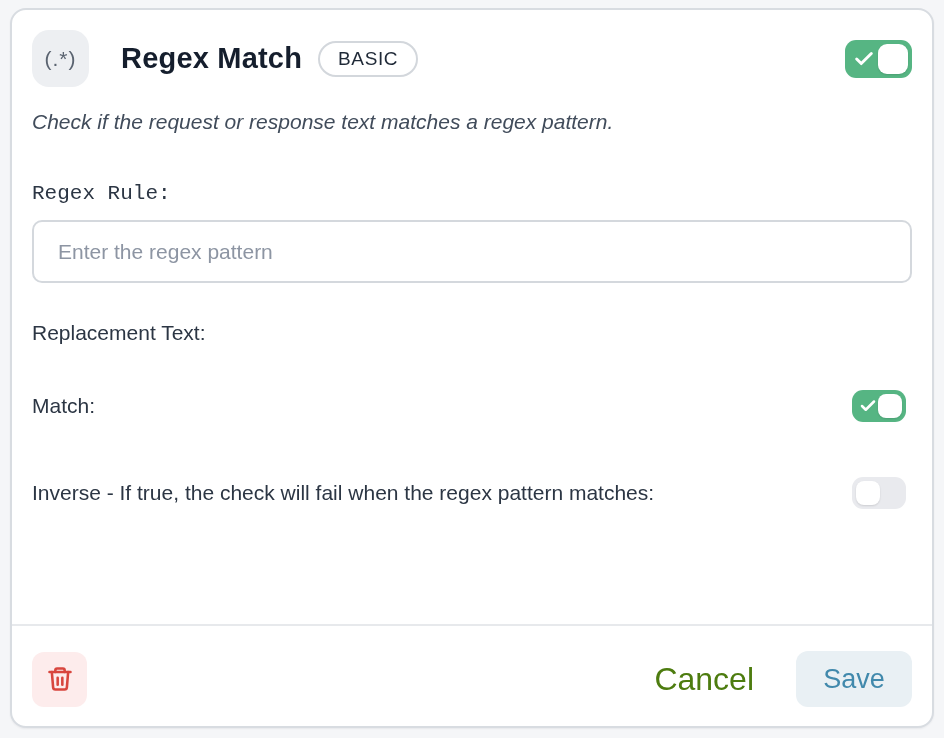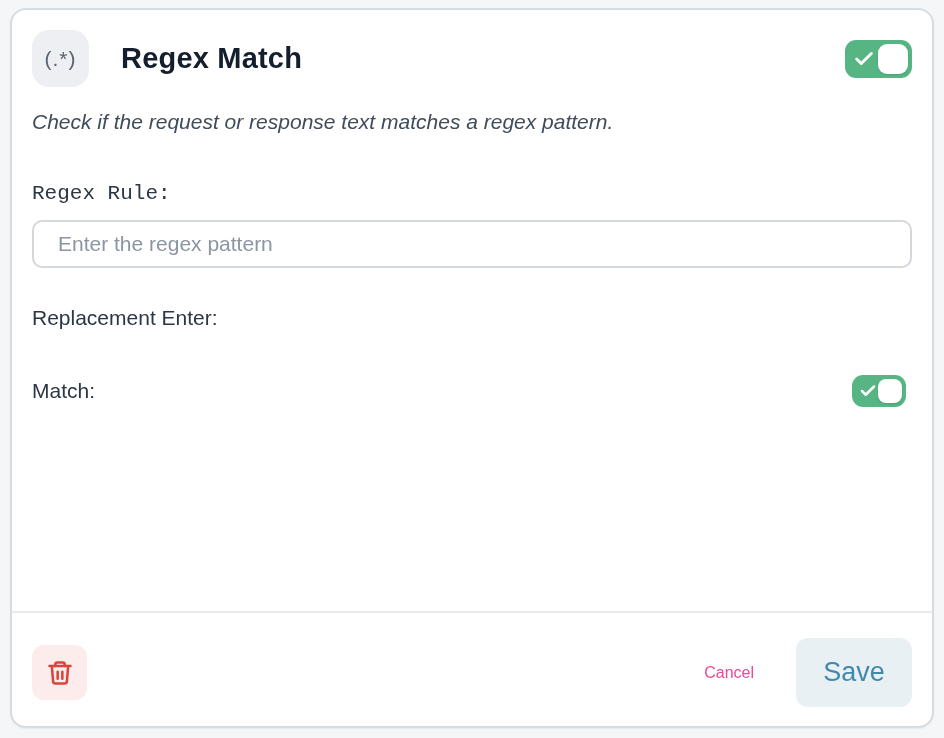--- a/index.html
+++ b/index.html
@@ -98,21 +98,21 @@
   .field-label {
     font-size: 21px;
     line-height: 26px;
     color: #2c3644;
   }
   .lbl-1 { margin-top: 46px; font-family: Liberation Mono, monospace; }
   .lbl-2 { margin-top: 37px; }
   .text-input {
     margin-top: 13px;
     width: 100%;
-    height: 48px;
+    height: 63px;
     border: 2px solid #d4d8dd;
     border-radius: 10px;
     padding: 0 24px;
     font-family: "Liberation Sans", "DejaVu Sans", sans-serif;
     font-size: 21px;
     color: #2c3644;
     background: #ffffff;
     outline: none;
   }
   .text-input::placeholder { color: #8d95a3; opacity: 1; }
@@ -139,72 +139,79 @@
     border: none;
     border-radius: 12px;
     display: flex; align-items: center; justify-content: center;
     cursor: pointer;
   }
   .cancel-btn {
     margin-left: auto;
     border: none;
     background: transparent;
     font-family: "Liberation Sans", "DejaVu Sans", sans-serif;
-    font-size: 16px;
-    color: #ec4899;
+    font-size: 32px;
+    color: #4d7c0f;
     padding: 0 22px;
     cursor: pointer;
   }
   .save-btn {
     margin-left: 20px;
-    width: 116px; height: 69px;
+    width: 116px; height: 56px;
     background: #e9f0f4;
     border: none;
     border-radius: 12px;
     font-family: "Liberation Sans", "DejaVu Sans", sans-serif;
     font-size: 27px;
     color: #4189ac;
     cursor: pointer;
   }
 </style>
 </head>
 <body>
 
 <div class="card">
 
   <div class="header">
     <div class="icon-tile">
       <span>(.*)</span>
     </div>
     <div class="title">Regex Match</div>
+    <div class="badge">BASIC</div>
     <div class="toggle lg on">
       <svg class="check" width="22" height="22" viewBox="0 0 24 24" fill="none" stroke="#ffffff" stroke-width="3.2" stroke-linecap="round" stroke-linejoin="round">
           <polyline points="20 6 9 17 4 12"></polyline>
         </svg>
       <span class="knob"></span>
     </div>
   </div>
 
   <div class="description">Check if the request or response text matches a regex pattern.</div>
 
   <div class="field-label lbl-1">Regex Rule:</div>
   <input class="text-input" type="text" placeholder="Enter the regex pattern" style="">
 
-  <div class="field-label lbl-2">Replacement Enter:</div>
+  <div class="field-label lbl-2">Replacement Text:</div>
 
   <div class="toggle-row row-redact">
     <div class="field-label">Match:</div>
     <div class="toggle sm on">
       <svg class="check" width="18" height="18" viewBox="0 0 24 24" fill="none" stroke="#ffffff" stroke-width="3.4" stroke-linecap="round" stroke-linejoin="round">
           <polyline points="20 6 9 17 4 12"></polyline>
         </svg>
       <span class="knob"></span>
     </div>
   </div>
 
+  <div class="toggle-row row-inverse">
+    <div class="field-label">Inverse - If true, the check will fail when the regex pattern matches:</div>
+    <div class="toggle sm off">
+      <span class="knob"></span>
+    </div>
+  </div>
 
   <div class="footer">
     <button class="delete-btn">
       <svg width="28" height="28" viewBox="0 0 24 24" fill="none" stroke="#d8463e" stroke-width="2.2" stroke-linecap="round" stroke-linejoin="round">
         <path d="M3 6h18"></path>
         <path d="M8 6V4.5A1.5 1.5 0 0 1 9.5 3h5A1.5 1.5 0 0 1 16 4.5V6"></path>
         <path d="M19 6l-1.1 13.2A2 2 0 0 1 15.9 21H8.1a2 2 0 0 1-2-1.8L5 6"></path>
         <path d="M10 11v6"></path>
         <path d="M14 11v6"></path>
       </svg>

